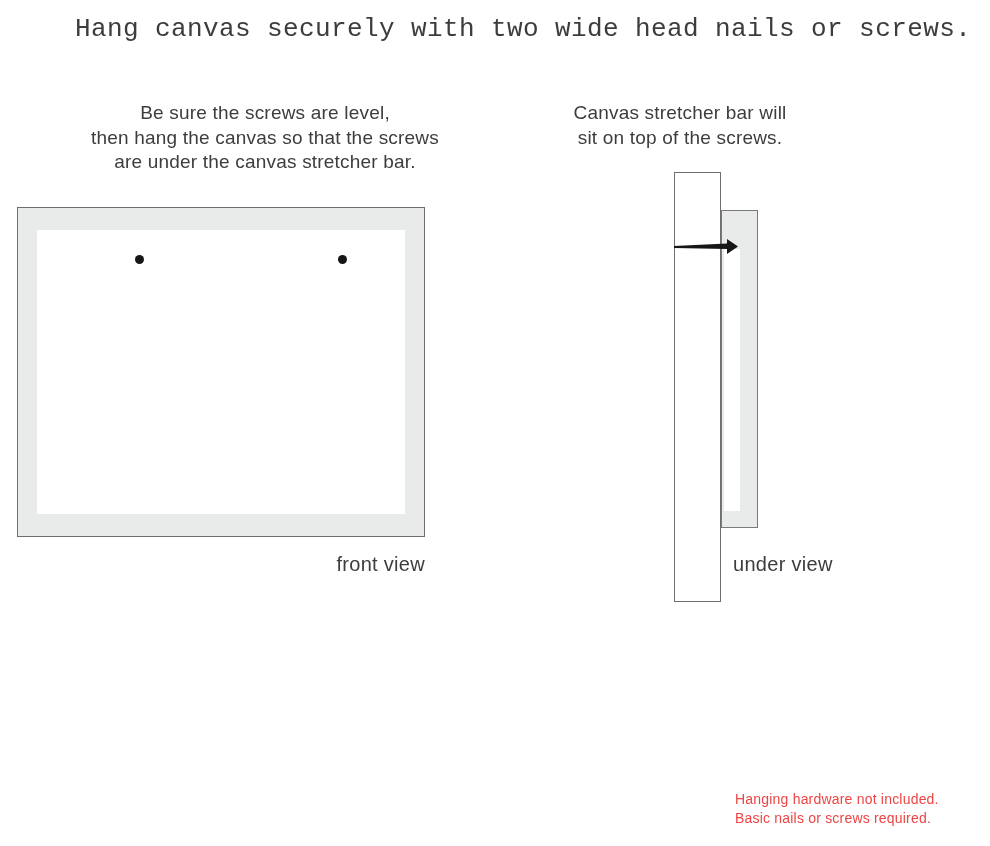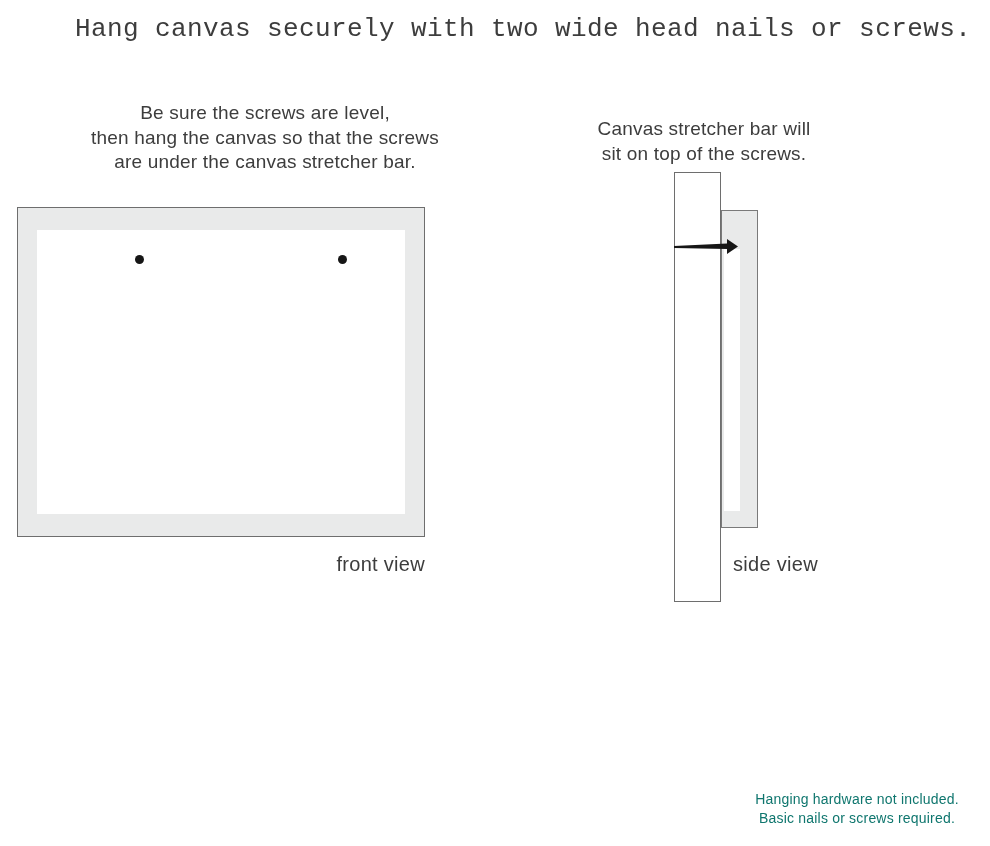--- a/index.html
+++ b/index.html
@@ -33,21 +33,21 @@
     position: absolute;
     top: 101px;
     font-size: 19px;
     font-weight: 300;
     line-height: 24.5px;
     text-align: center;
     white-space: pre-line;
     letter-spacing: 0.2px;
   }
   .instruction.front-note { left: 15px; width: 450px; margin-left: 25px; }
-  .instruction.side-note  { left: 564px; width: 280px; margin-top: 16px; }
+  .instruction.side-note  { left: 540px; width: 280px; }
 
   
   .front-canvas {
     position: absolute;
     left: 17px;
     top: 207px;
     width: 408px;
     height: 330px;
     background: var(--canvas-gray);
     border: 1px solid var(--border-gray);
@@ -120,23 +120,22 @@
   .nail-svg polygon { fill: var(--nail-black); }
 
   .footer-note {
     position: absolute;
     left: 735px;
     top: 790px;
     width: 244px;
     font-size: 14px;
     font-weight: 300;
     line-height: 18.5px;
-    text-align: center;
     white-space: pre-line;
-    color: #0f766e;
+    color: #ef4444;
     letter-spacing: 0.2px;
   }
 </style>
 </head>
 <body>
 
 <div class="title">Hang canvas securely with two wide head nails or screws.</div>
 
 <div class="instruction front-note">Be sure the screws are level,
 then hang the canvas so that the screws
@@ -154,16 +153,16 @@
 <div class="view-label front">front view</div>
 
 <div class="side-canvas">
   <div class="side-stretcher-bar"></div>
 </div>
 <div class="side-wall"></div>
 <svg class="nail-svg" viewBox="0 0 75 22" xmlns="http://www.w3.org/2000/svg">
   <polygon points="4,10 57,7.5 57,13 4,12"></polygon>
   <polygon points="57,3 68,10.5 57,18"></polygon>
 </svg>
-<div class="view-label side">side view</div>
+<div class="view-label side">under view</div>
 
 <div class="footer-note">Hanging hardware not included.
 Basic nails or screws required.</div>
 
 </body></html>

